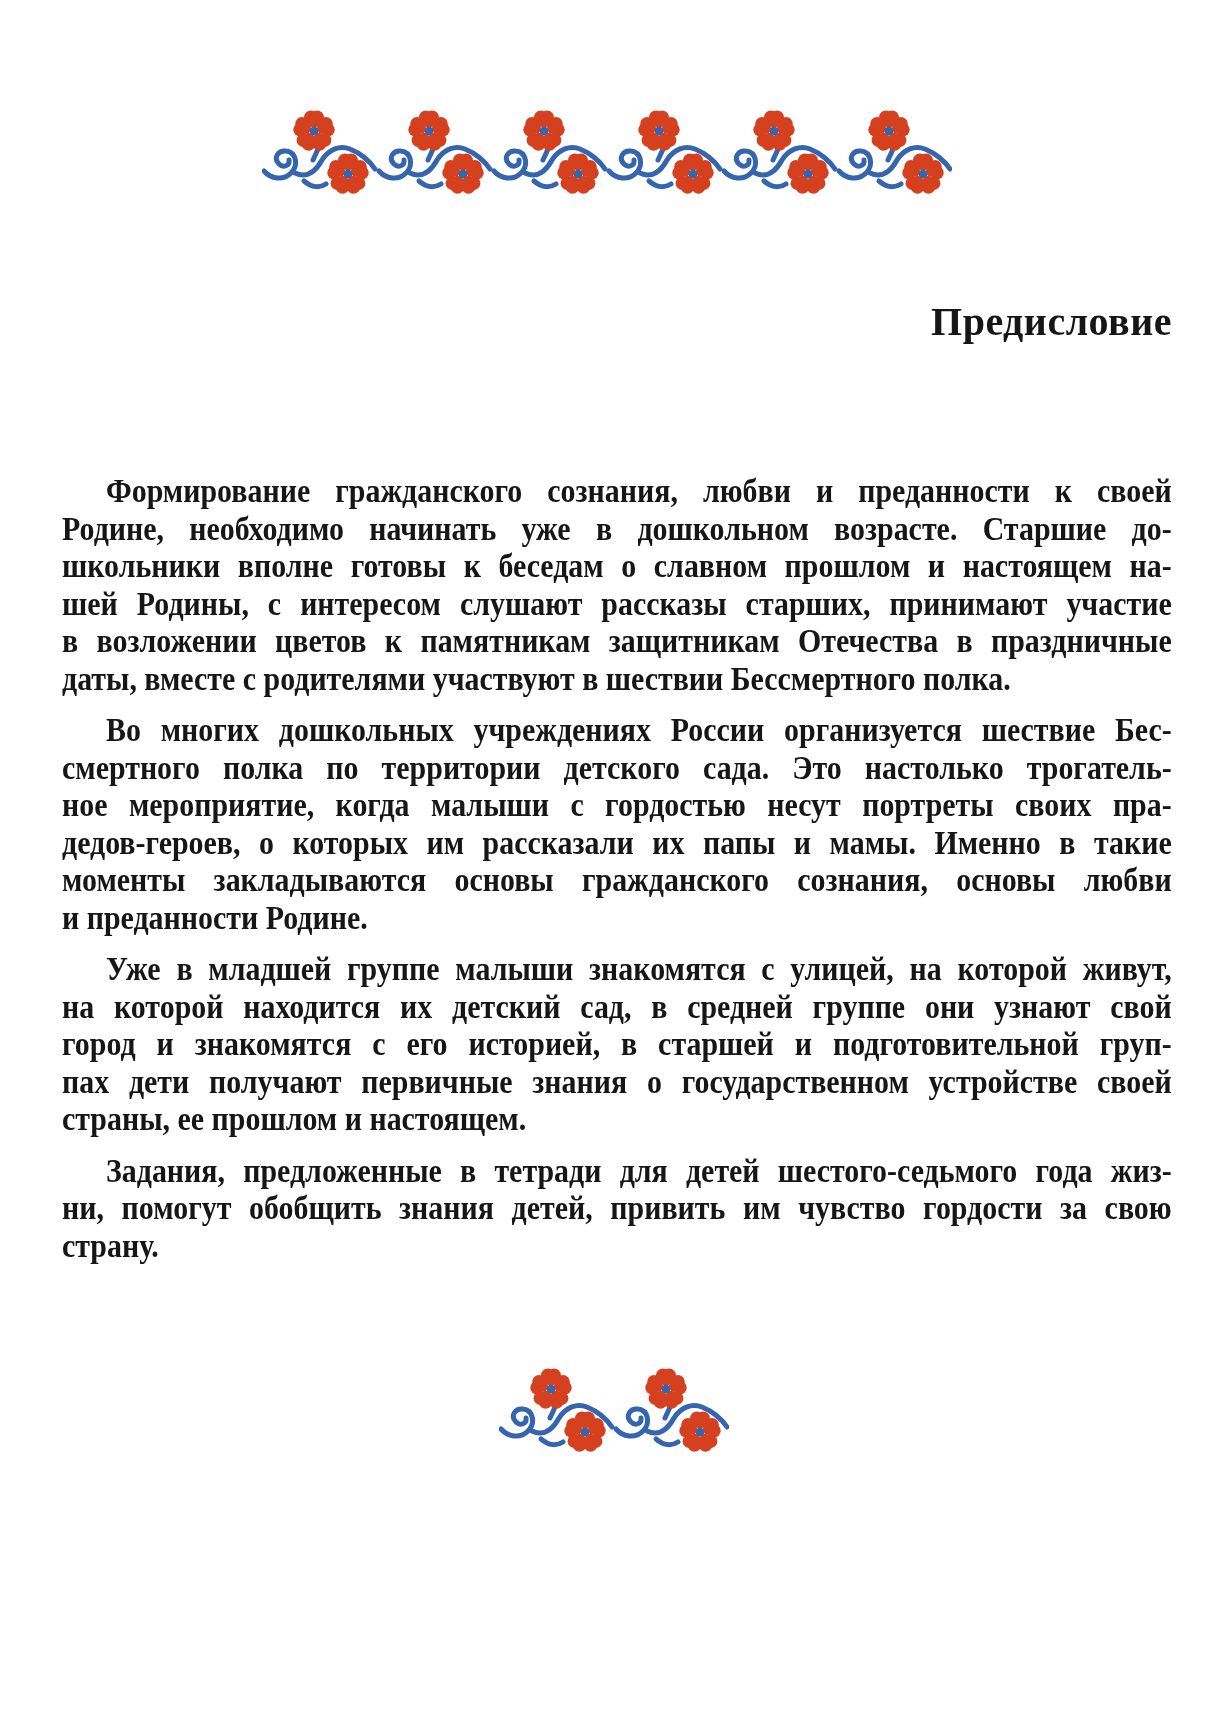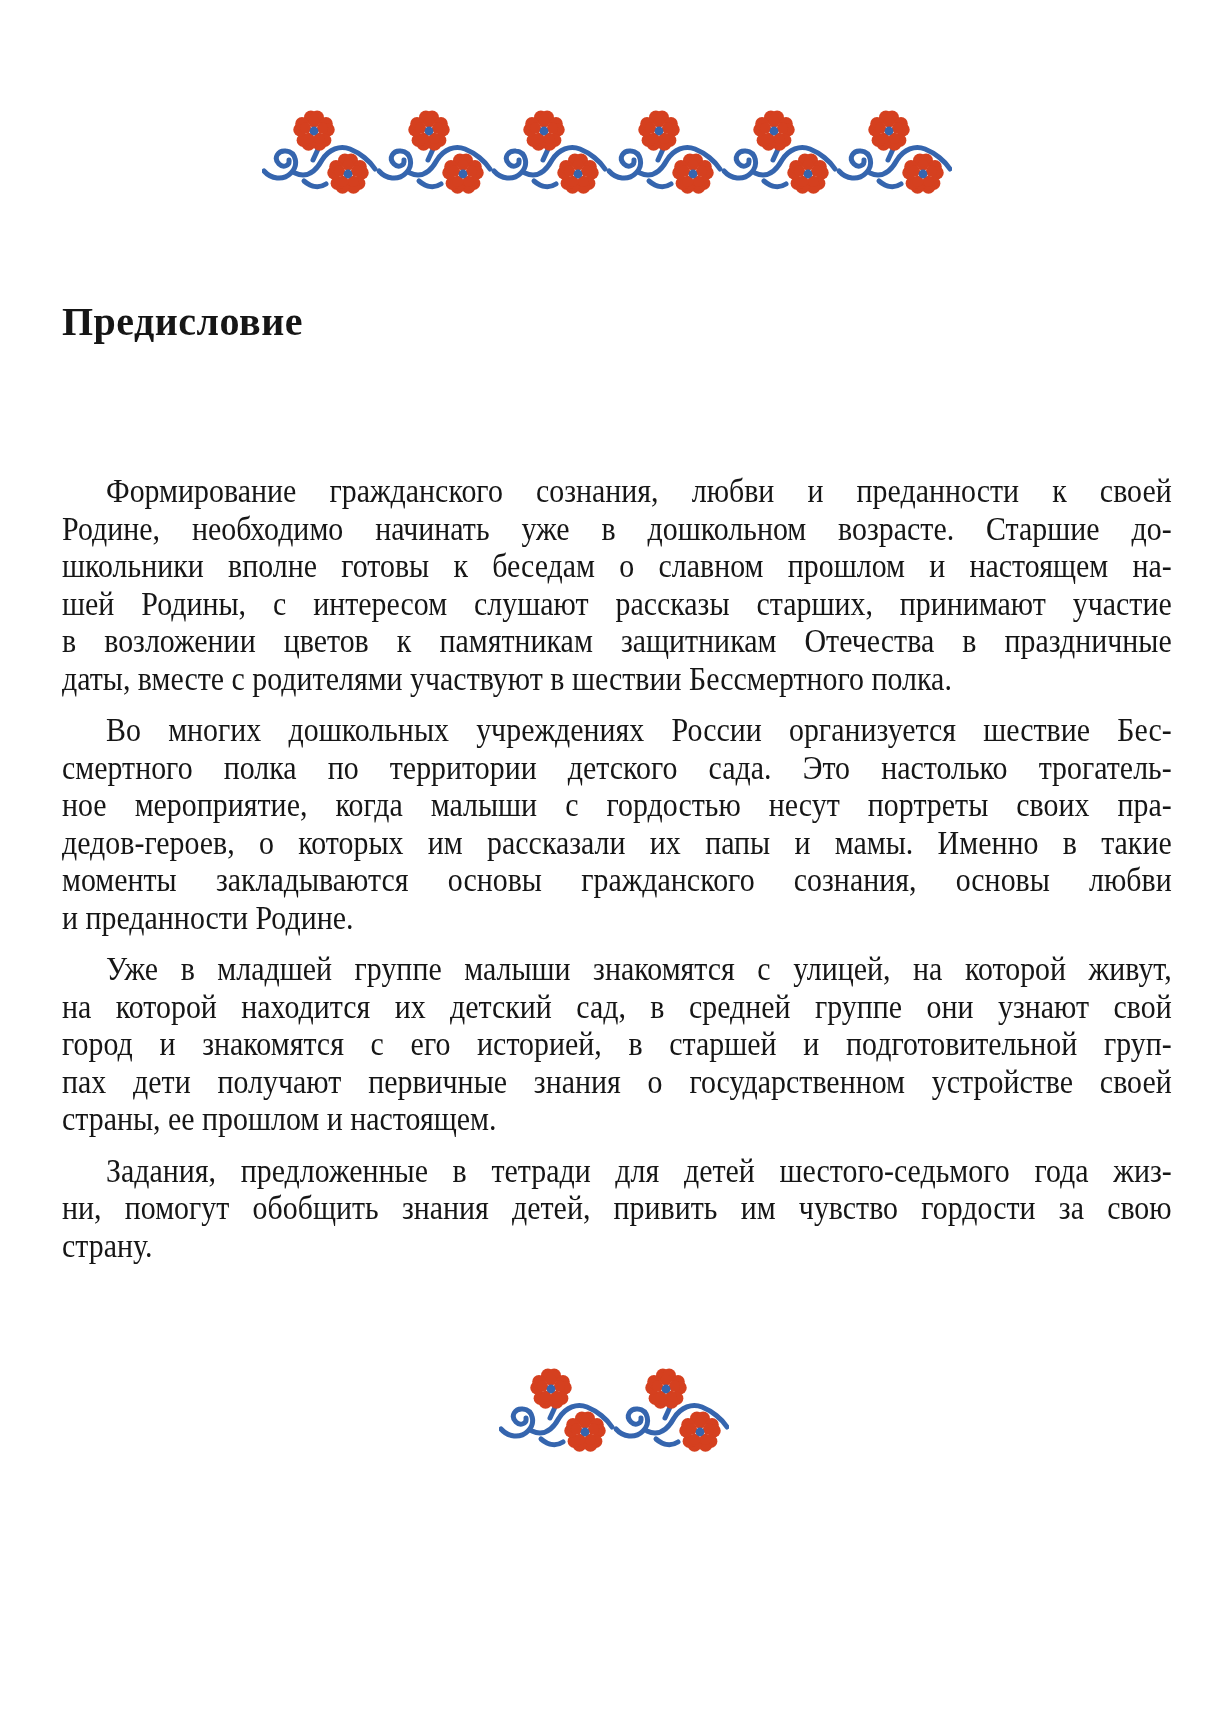--- a/index.html
+++ b/index.html
@@ -7,26 +7,26 @@
     width:1206px;height:1717px;position:relative;overflow:hidden;
     background:#ffffff;
     font-family:"Liberation Serif","DejaVu Serif",serif;
   }
   .page{position:absolute;inset:0;}
   .ornament{position:absolute;}
   .ornament.top{left:262px;top:108px;}
   .ornament.bottom{left:499px;top:1366px;}
   h1.title{
     position:absolute;left:62px;top:302px;width:1110px;margin:0;
-    text-align:left;font-size:40px;font-weight:bold;line-height:1;
+    text-align:right;font-size:40px;font-weight:bold;line-height:1;
     color:var(--text-color,#161616);
     letter-spacing:0.5px;
   }
   .body-text{
-    position:absolute;left:62px;top:472px;width:1110px;
+    position:absolute;left:62px;top:472px;width:1110px;font-weight:bold;
   }
   .body-inner{
     width:1261px;
     transform:scaleX(0.88);
     transform-origin:0 0;
     font-size:34px;line-height:37.5px;
     color:var(--text-color,#161616);
   }
   .para{margin:0 0 14px 0;}
   .para:last-child{margin-bottom:0;}

